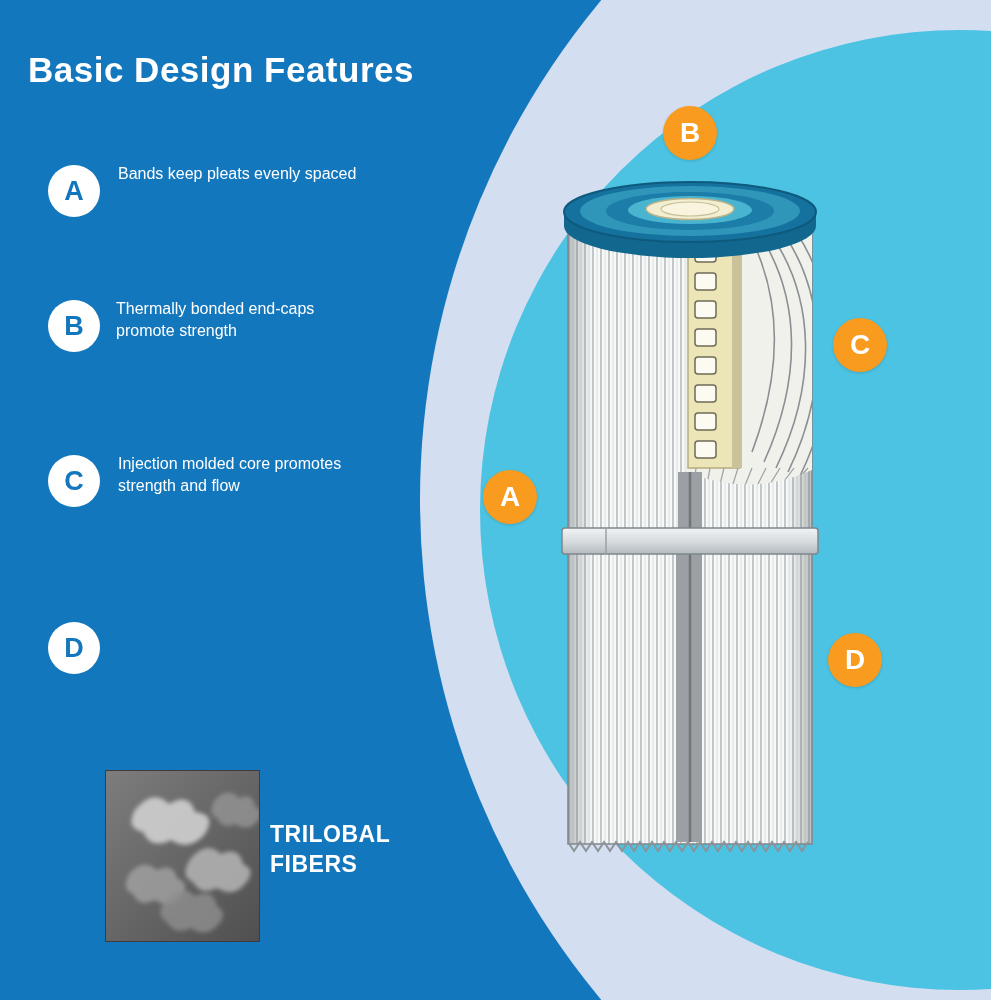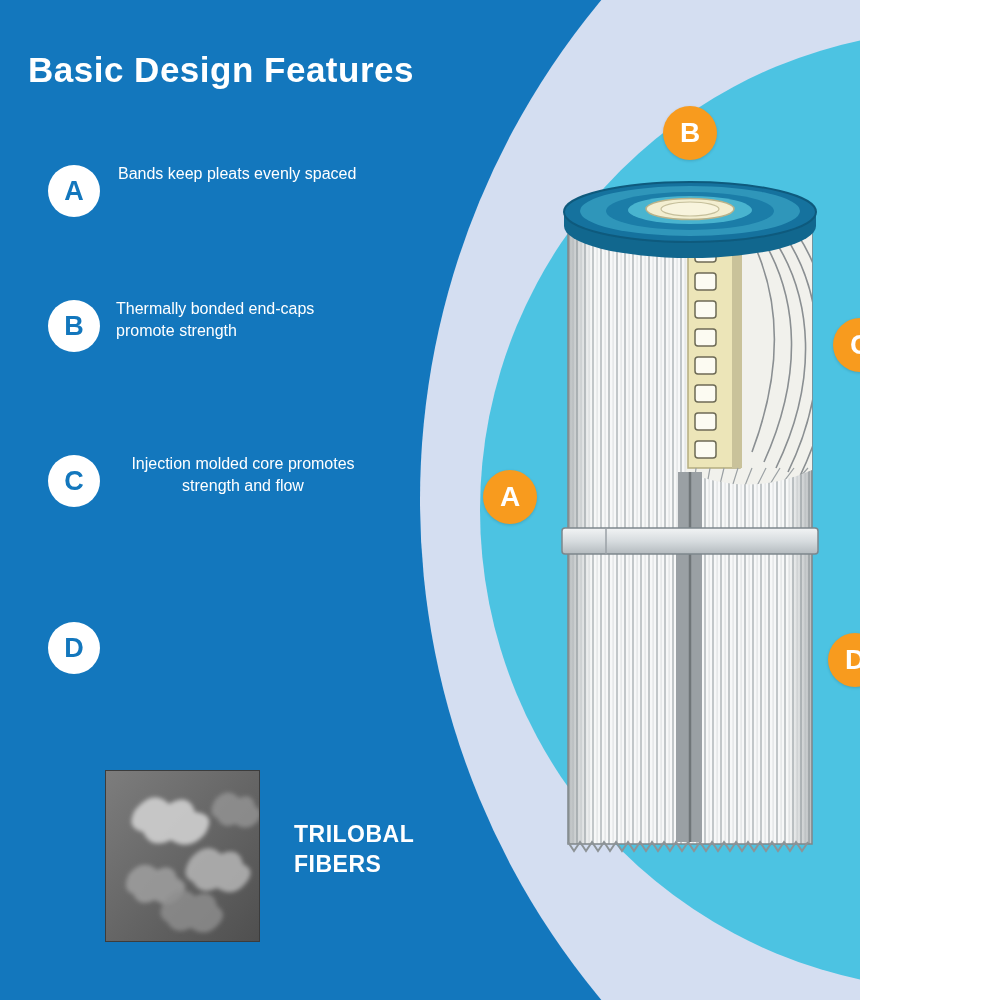--- a/index.html
+++ b/index.html
@@ -1,18 +1,18 @@
 <!DOCTYPE html>
 <html><head>
 <meta charset="utf-8">
 <style>
   html,body{margin:0;padding:0;}
   .page{
     position:relative;
-    width:860px;height:1000px;
+    width:991px;height:1000px;
     background:#1377bd;
     overflow:hidden;
     font-family:"Liberation Sans", sans-serif;
   }
   .circle{position:absolute;border-radius:50%;}
   .circle.outer{
     left:420px;top:-280px;width:1560px;height:1560px;
     background:#d4def1;
   }
   .circle.inner{
@@ -31,42 +31,41 @@
     background:#ffffff;color:#1377bd;
     display:flex;align-items:center;justify-content:center;
     font-size:27px;font-weight:bold;
   }
   .feature .ftext{
     margin-left:18px;color:#ffffff;font-size:16px;line-height:1.38;
     margin-top:-2px;
   }
   .feature-a{top:165px;} .feature-a .ftext{max-width:250px;}
   .feature-b{top:300px;} .feature-b .ftext{max-width:250px;margin-left:16px;}
-  .feature-c{top:455px;} .feature-c .ftext{max-width:250px;text-align:center;}
+  .feature-c{top:455px;} .feature-c .ftext{max-width:250px;}
   .feature-d{top:622px;} .feature-d .ftext{max-width:305px;}
   .callout{
     position:absolute;width:54px;height:54px;border-radius:50%;
     background:#f89b1e;color:#ffffff;
     display:flex;align-items:center;justify-content:center;
     font-size:28px;font-weight:bold;
     box-shadow:0 1px 3px rgba(0,0,0,.15);
   }
   .callout-b{left:663px;top:106px;}
   .callout-c{left:833px;top:318px;}
   .callout-a{left:483px;top:470px;}
   .callout-d{left:828px;top:633px;}
   .fiber-img{
     position:absolute;left:105px;top:770px;width:155px;height:172px;
     display:block;
   }
   .fiber-label{
     position:absolute;left:270px;top:820px;width:150px;
     color:#ffffff;font-size:23px;font-weight:bold;line-height:1.3;
     letter-spacing:.5px;
-    margin-left:24px;
   }
 </style>
 </head>
 <body>
 
 <div class="page">
 
   <div class="circle outer"></div>
   <div class="circle inner"></div>
 

